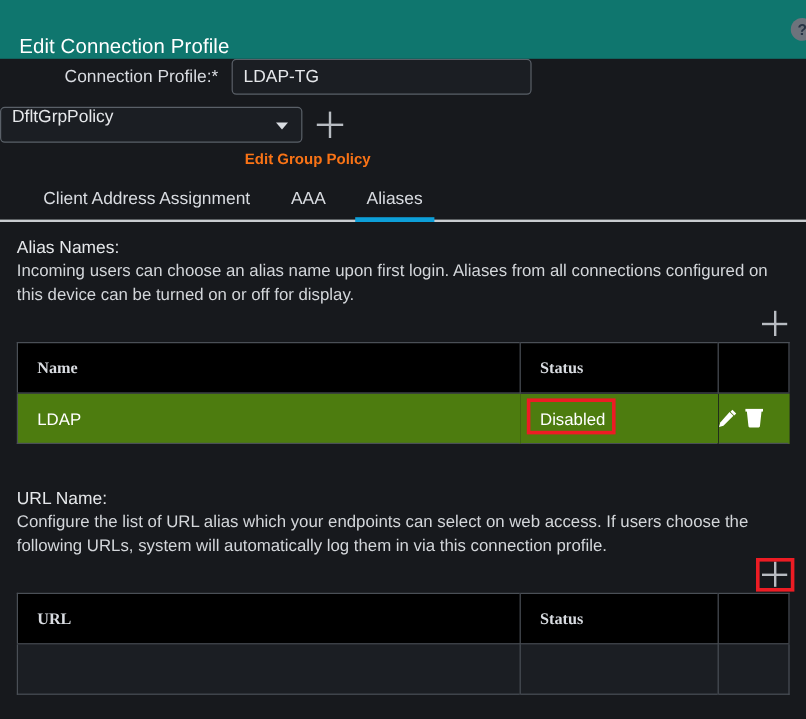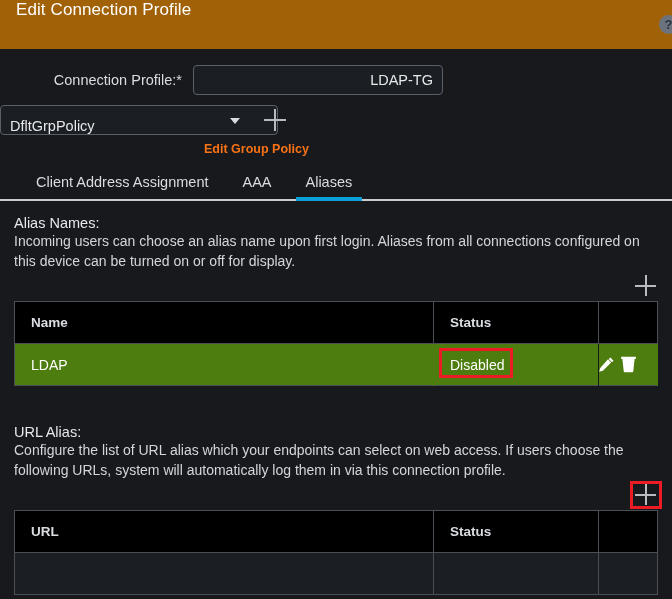--- a/index.html
+++ b/index.html
@@ -14,23 +14,23 @@
     background: #17191d;
     font-family: "Liberation Sans", sans-serif;
     color: #d9dce1;
     -webkit-font-smoothing: antialiased;
   }
 
   
   .titlebar {
     position: relative;
     height: 49px;
-    background: #a16207;
-    display: flex;
-    align-items: flex-start;
+    background: #0f766e;
+    display: flex;
+    align-items: flex-end;
     padding-left: 16px;
   }
   .titlebar-title {
     font-size: 17px;
     color: #ffffff;
     letter-spacing: .1px;
   }
   .help-icon {
     position: absolute;
     right: -6px;
@@ -41,21 +41,21 @@
     background: #6d737c;
     color: #283445;
     font-size: 13px;
     font-weight: bold;
     line-height: 19px;
     text-align: center;
   }
 
   
   .form {
-    padding-top: 16px;
+    padding-top: 0;
   }
   .form-row {
     display: flex;
     align-items: center;
     margin-bottom: 10px;
   }
   .form-label {
     width: 193px;
     text-align: right;
     padding-right: 11px;
@@ -67,37 +67,36 @@
     height: 30px;
     background: #1b1e23;
     border: 1px solid #5a6068;
     border-radius: 4px;
     color: #e6e8 eb;
     color: #e6e8eb;
     font-family: "Liberation Sans", sans-serif;
     font-size: 14.5px;
     padding: 0 9px;
     outline: none;
-    text-align: right;
   }
   .select-wrap {
     position: relative;
     width: 250px;
     height: 30px;
   }
   .select-box {
-    width: 278px;
+    width: 252px;
     height: 30px;
     background: #1b1e23;
     border: 1px solid #5a6068;
     border-radius: 4px;
     color: #e6e8eb;
     font-size: 14.5px;
     display: flex;
-    align-items: flex-end;
+    align-items: flex-start;
     padding: 0 9px;
   }
   .caret {
     position: absolute;
     right: 10px;
     top: 13px;
     width: 0; height: 0;
     border-left: 5px solid transparent;
     border-right: 5px solid transparent;
     border-top: 6px solid #d9dce1;
@@ -217,20 +216,21 @@
   .table th {
     background: #000000;
     color: #d9dce1;
     font-size: 13.5px;
     font-weight: bold;
     text-align: left;
     height: 42px;
     padding: 0 16px;
     border-right: 1px solid #4a4f56;
     border-bottom: 1px solid #4a4f56;
+    font-family: Liberation Serif, serif;
   }
   .table th:last-child { border-right: none; }
   .col-name   { width: 419px; }
   .col-status { width: 165px; }
   .col-action { width: auto; }
 
   .table td {
     height: 42px;
     padding: 0 16px;
     font-size: 14px;
@@ -343,21 +343,21 @@
           </div>
         </td>
       </tr>
     </tbody>
   </table>
 </div>
 
 <div class="spacer-24"></div>
 
 <div class="section">
-  <div class="section-title">URL Alias:</div>
+  <div class="section-title">URL Name:</div>
   <div class="section-desc">Configure the list of URL alias which your endpoints can select on web access. If users choose the following URLs, system will automatically log them in via this connection profile.</div>
 
   <div class="add-row">
     <span class="add-icon"></span>
     <span class="annot-plus"></span>
   </div>
 
   <table class="table">
     <thead>
       <tr>

